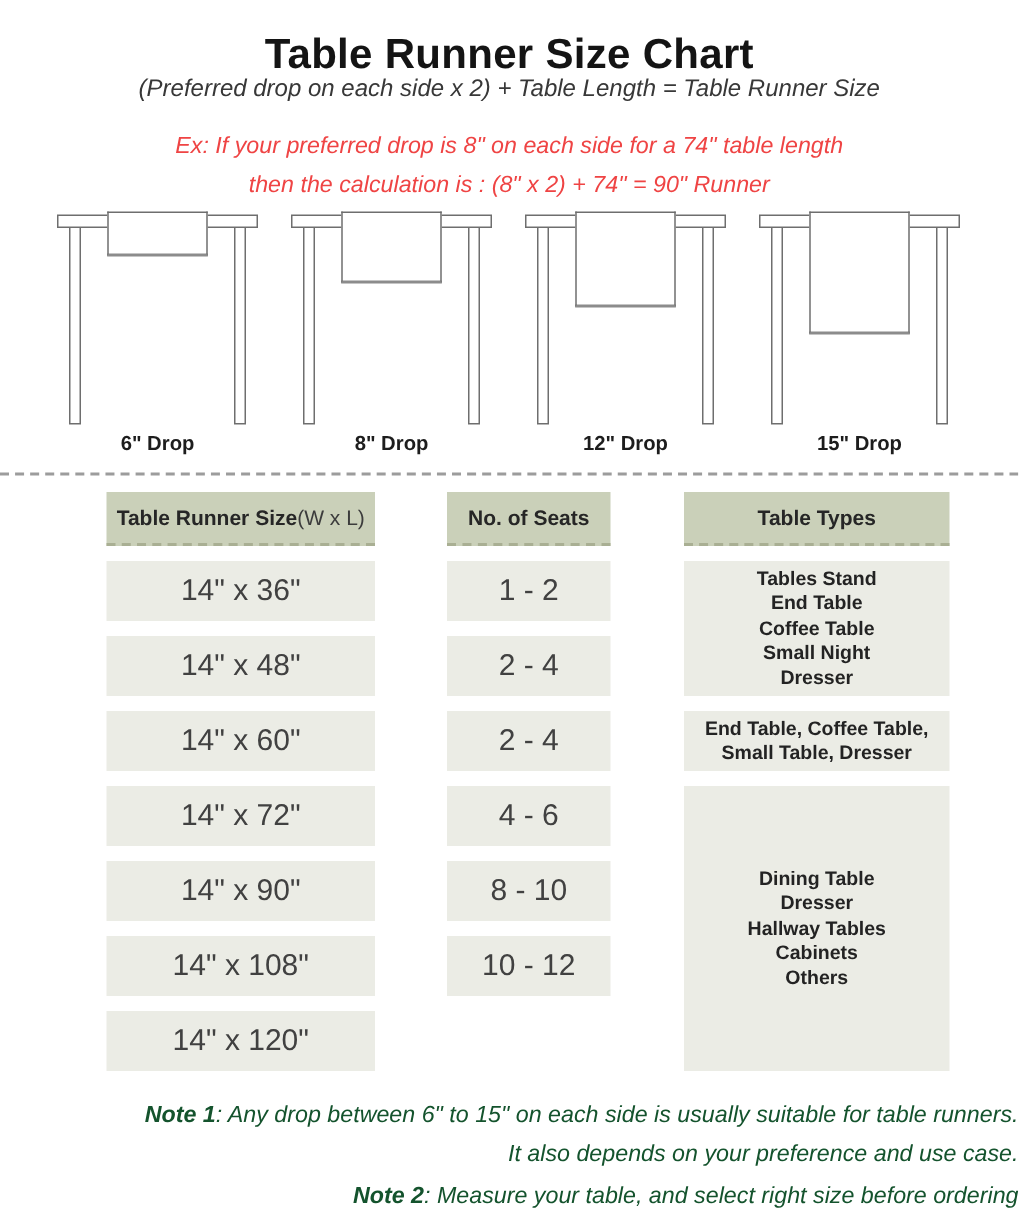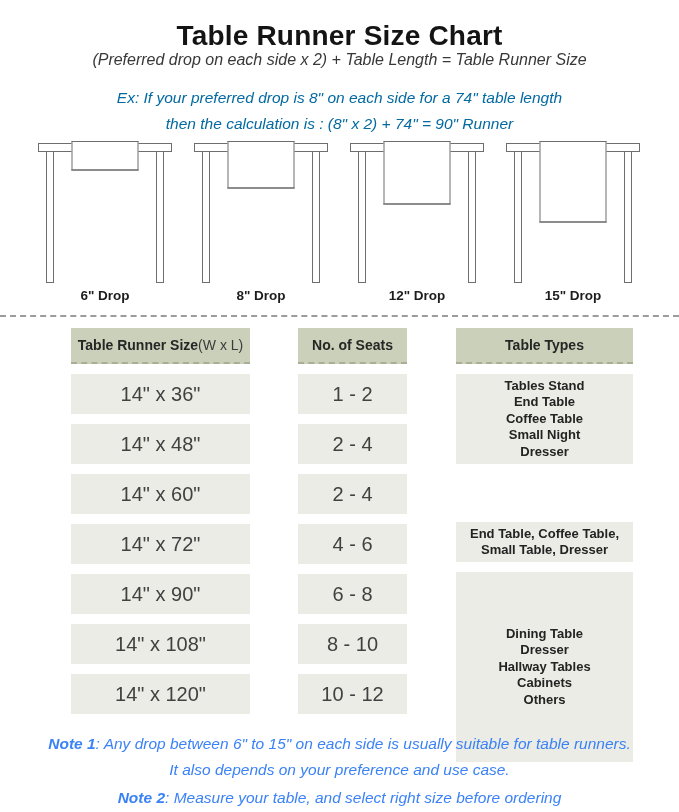--- a/index.html
+++ b/index.html
@@ -11,21 +11,21 @@
   .title{
     position:absolute;top:20px;left:0;width:100%;text-align:center;
     font-size:28px;font-weight:700;letter-spacing:.2px;color:#141414;
   }
   .formula{
     position:absolute;top:51px;left:0;width:100%;text-align:center;
     font-size:16px;font-style:italic;color:#383838;
   }
   .example{
     position:absolute;top:85px;left:0;width:100%;text-align:center;
-    font-size:15.5px;font-style:italic;color:#0369a1;line-height:26px;
+    font-size:15.5px;font-style:italic;color:#ef4444;line-height:26px;
   }
   
   .figures{
     position:absolute;top:138px;left:0;width:679px;height:168px;
     display:flex;gap:22px;padding-left:38px;box-sizing:border-box;
   }
   .figure{position:relative;width:134px;height:168px;flex:0 0 auto;}
   .tabletop{
     position:absolute;top:5px;left:0;width:132px;height:7px;
     background:#fff;border:1px solid #6e6e6e;z-index:1;
@@ -62,27 +62,27 @@
     font-size:14px;font-weight:700;color:#262626;line-height:16px;
   }
   .hdr .sub{font-size:14px;font-weight:400;color:#3c3c3c;}
   .cell{
     background:#ebece5;box-sizing:border-box;flex:0 0 auto;
     display:flex;flex-direction:column;align-items:center;justify-content:center;
     text-align:center;
   }
   .size-cell,.seats-cell{height:40px;font-size:20px;color:#414141;}
   .type-cell{font-size:13px;font-weight:700;color:#232323;line-height:16.5px;}
-  .type-cell.span1{height:40px;margin-top:48px;}
+  .type-cell.span1{height:40px;}
   .type-cell.span2{height:90px;}
   .type-cell.span4{height:190px;}
   
   .note{
-    position:absolute;left:0;width:100%;text-align:center;
-    font-size:15.5px;font-style:italic;color:#3b82f6;line-height:26px;
+    position:absolute;left:0;width:100%;text-align:right;
+    font-size:15.5px;font-style:italic;color:#14532d;line-height:26px;
   }
   .note b{font-weight:700;}
   #note1{top:731px;}
   #note2{top:785px;}
 </style>
 </head>
 <body>
 
 <div class="page">
 
@@ -142,21 +142,20 @@
       <div class="cell size-cell">14" x 108"</div>
       <div class="cell size-cell">14" x 120"</div>
     </div>
 
   <div class="col c2">
     <div class="hdr">No. of Seats</div>
   <div class="cell seats-cell">1 - 2</div>
       <div class="cell seats-cell">2 - 4</div>
       <div class="cell seats-cell">2 - 4</div>
       <div class="cell seats-cell">4 - 6</div>
-      <div class="cell seats-cell">6 - 8</div>
       <div class="cell seats-cell">8 - 10</div>
       <div class="cell seats-cell">10 - 12</div>
     </div>
 
   <div class="col c3">
     <div class="hdr">Table Types</div>
   <div class="cell type-cell span2">
         <div>Tables Stand</div>
         <div>End Table</div>
         <div>Coffee Table</div>

